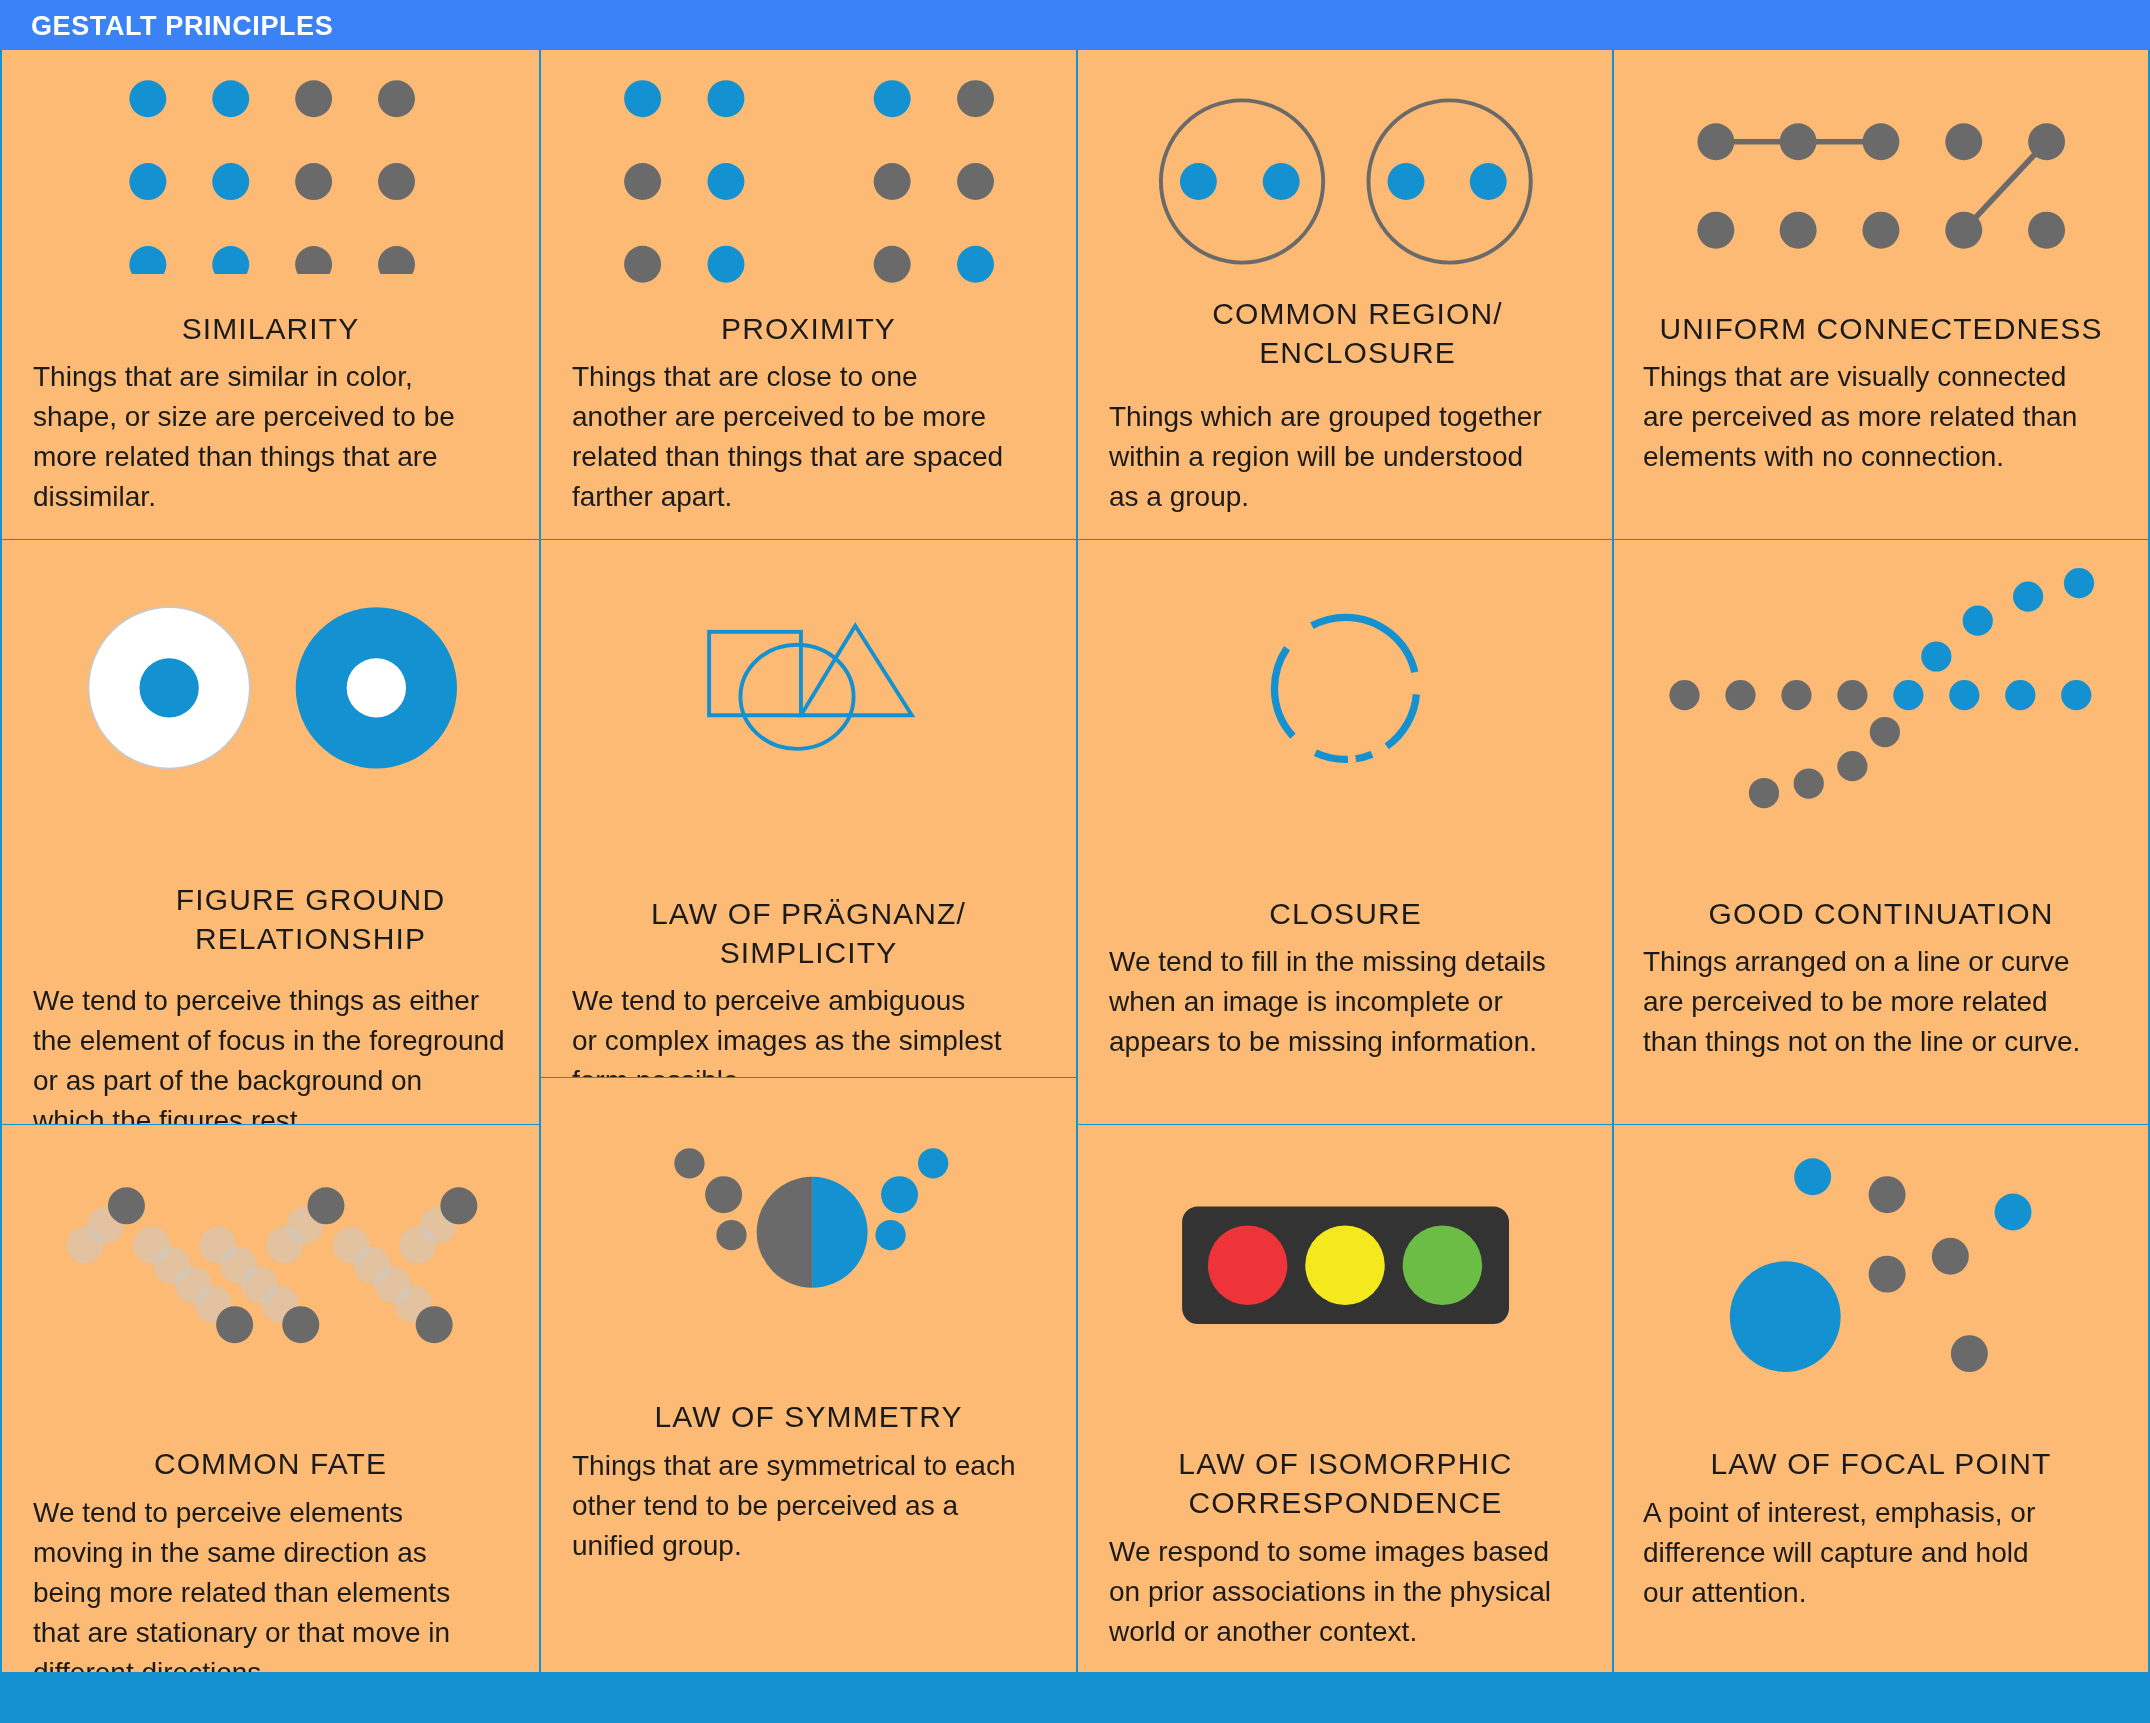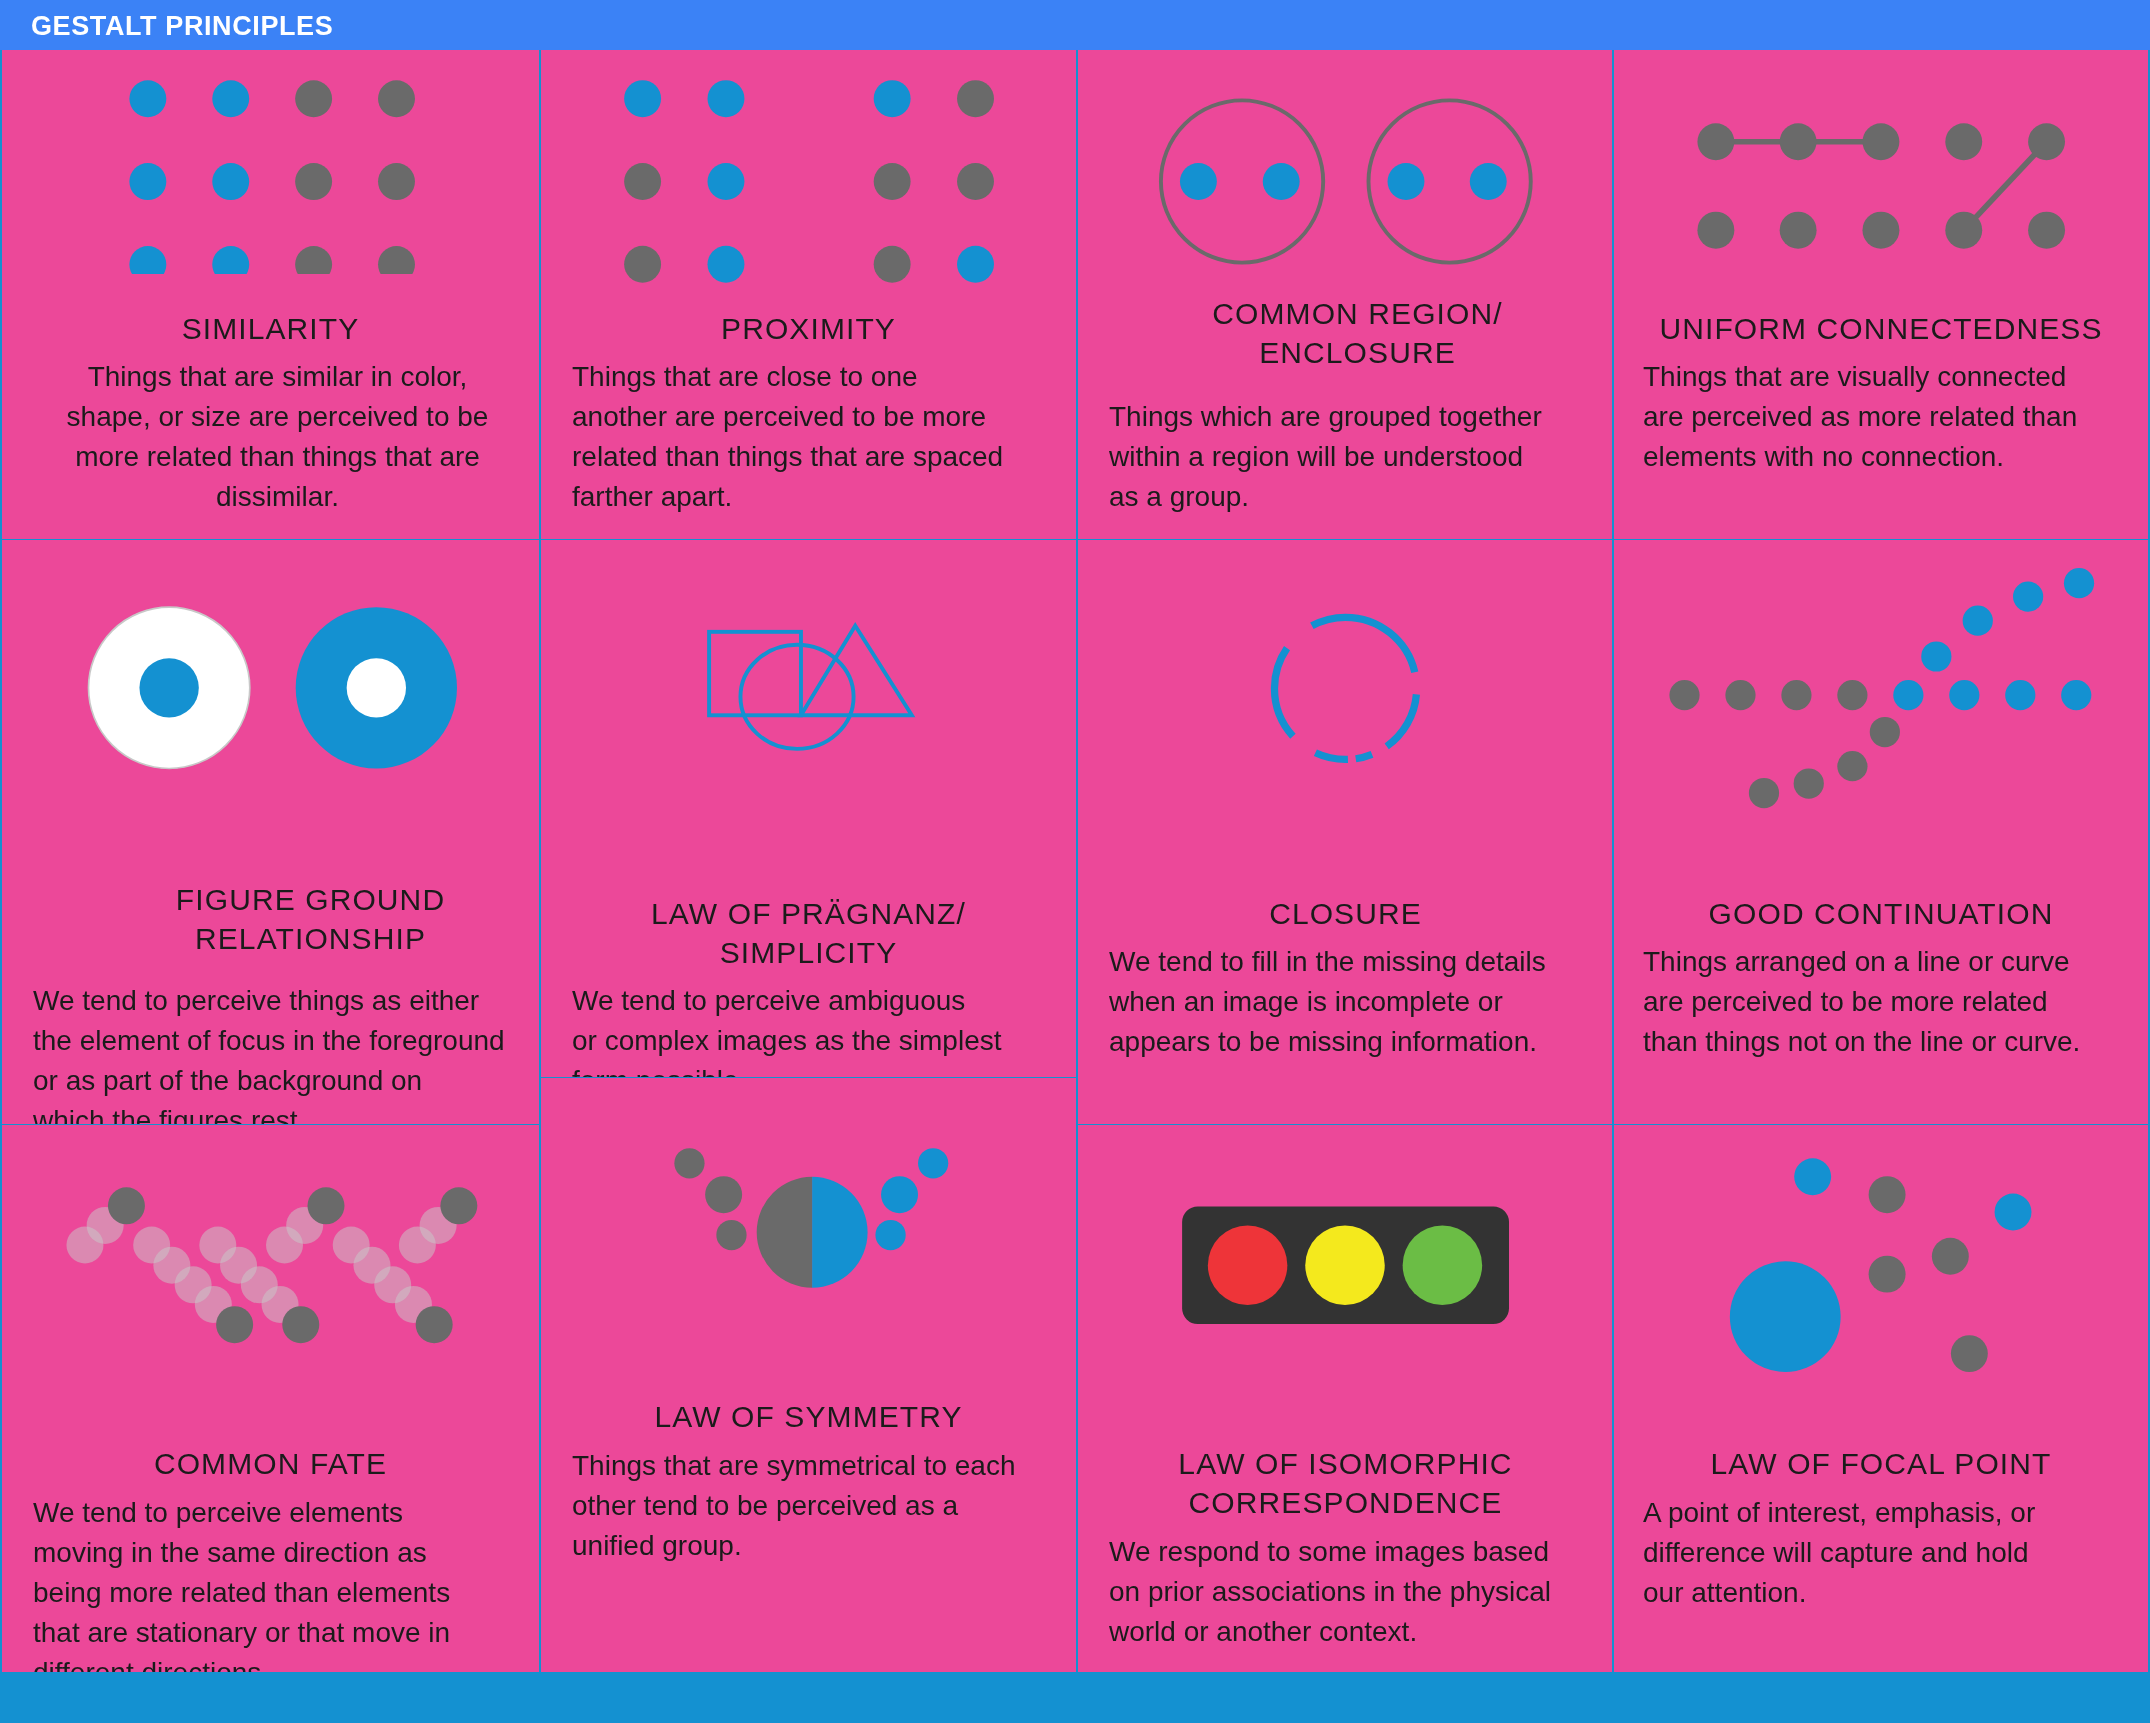--- a/index.html
+++ b/index.html
@@ -1,21 +1,21 @@
 <!DOCTYPE html>
 <html style="font-size:9px"><head>
 <meta charset="utf-8">
 <style>
   html,body{margin:0;padding:0;}
   body{width:2151px;height:1723px;background:#e8f0f9;position:relative;overflow:hidden;font-family:"Liberation Sans","DejaVu Sans",sans-serif;}
   .topbar{position:absolute;left:0;top:0;width:2151px;height:50px;background:#3b82f6;}
   .topbar .title{position:absolute;left:31px;top:11.2px;color:#fff;font-weight:bold;font-size:27px;letter-spacing:0.6px;}
   .bottombar{position:absolute;left:0;top:1672px;width:2151px;height:51px;background:#1491d1;}
   .grid{position:absolute;left:0;top:50px;width:2151px;height:1622px;}
-  .cell{position:absolute;box-sizing:border-box;border-left:2.2px solid #1491d1;border-top:1.7px solid #1491d1;background:#ec4899;}
+  .cell{position:absolute;box-sizing:border-box;border-left:2.2px solid #1491d1;border-top:1.7px solid #1491d1;background:#fdba74;}
   .cell.c0{border-left:2.8px solid #1491d1;}
   .cell.c3{border-right:2.8px solid #1491d1;}
   .cell.r0{border-top:none;}
   .illus{position:absolute;left:0;top:0;}
   .heading{position:absolute;left:0;width:100%;text-align:center;color:#1b1b1b;font-size:30px;letter-spacing:1.1px;line-height:39px;white-space:pre-line;}
   .desc{position:absolute;left:31px;right:17px;color:#1b1b1b;font-size:28px;line-height:40px;white-space:pre-line;}
 </style>
 </head>
 <body>
 
@@ -38,21 +38,21 @@
       <g fill="#6a6a6a">
         <circle cx="556" cy="87" r="33"></circle>
           <circle cx="704" cy="87" r="33"></circle>
         <circle cx="556" cy="235" r="33"></circle>
           <circle cx="704" cy="235" r="33"></circle>
         <circle cx="556" cy="383" r="33"></circle>
           <circle cx="704" cy="383" r="33"></circle>
       </g>
     </svg>
     <div class="heading" style="top:259px;">SIMILARITY</div>
-    <div class="desc" style="top:307px;text-align:center;">Things that are similar in color,
+    <div class="desc" style="top:307px;">Things that are similar in color,
 shape, or size are perceived to be
 more related than things that are
 dissimilar.</div>
   </div>
 
   <div class="cell r0" style="left:539px;top:0;width:537px;height:489px;">
     <svg class="illus" width="535" height="235" viewBox="0 0 955 420">
       <circle cx="181" cy="87" r="33" fill="#1491d1"></circle>
         <circle cx="330" cy="87" r="33" fill="#1491d1"></circle>
       <circle cx="181" cy="235" r="33" fill="#6a6a6a"></circle>

